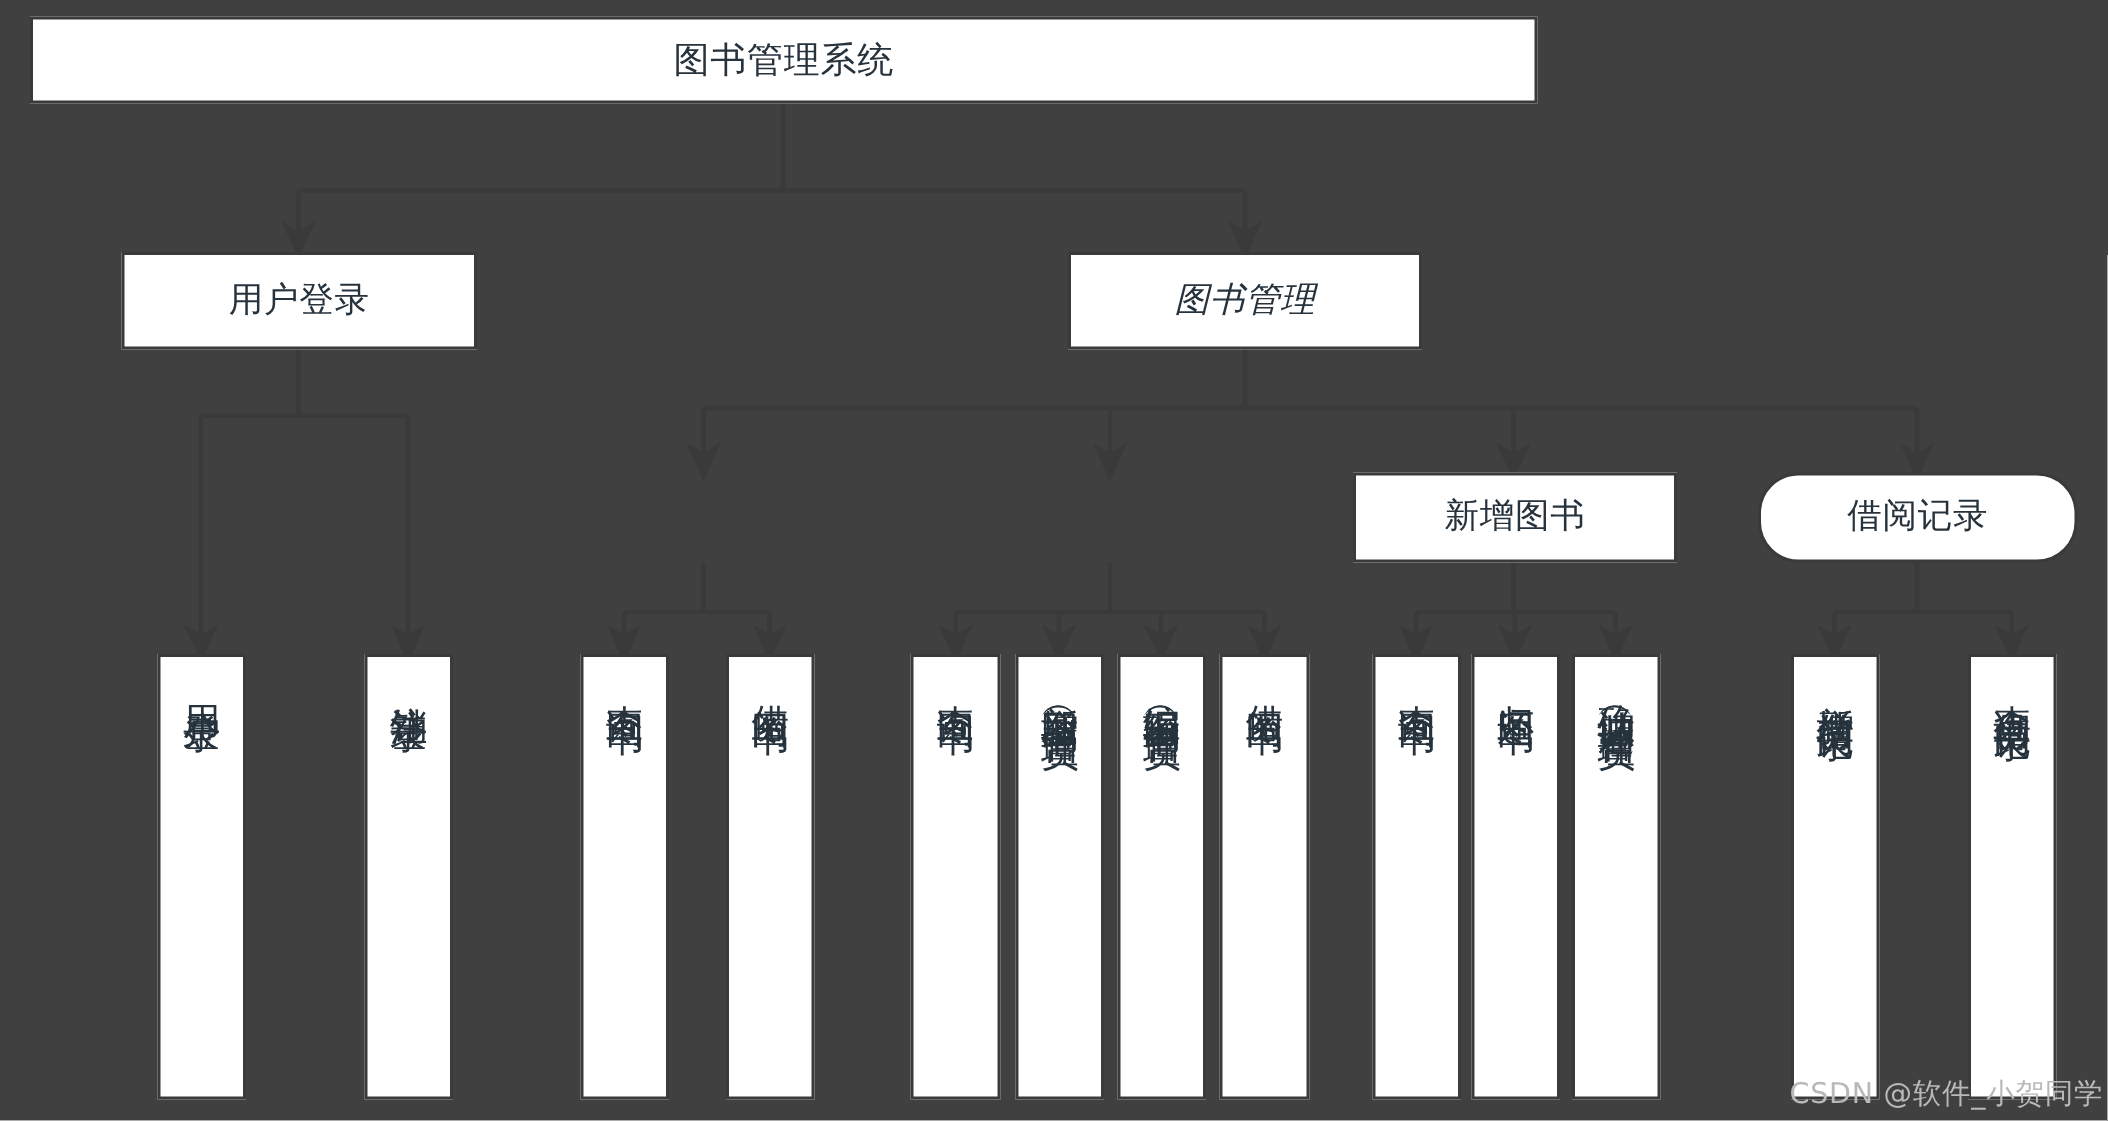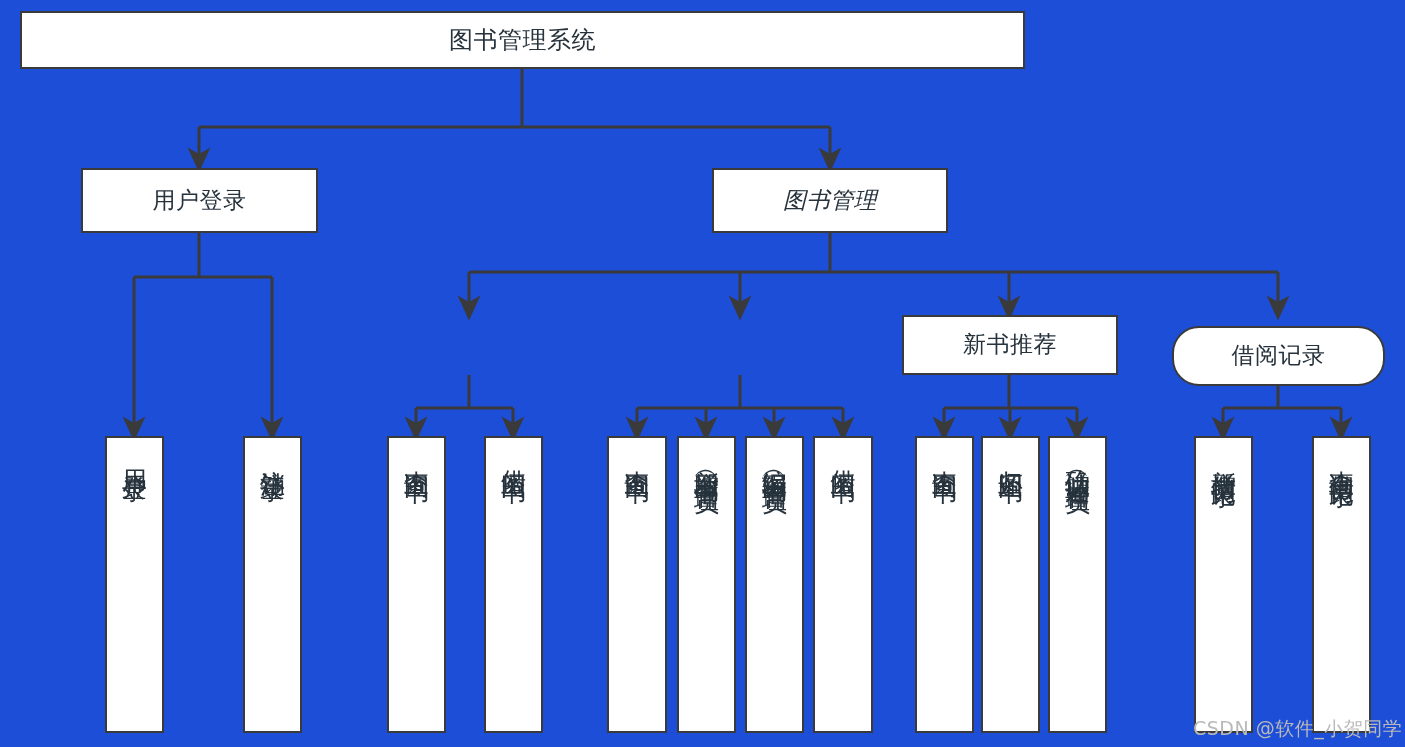--- a/index.html
+++ b/index.html
@@ -7,21 +7,21 @@
     padding: 0;
     background: #ffffff;
   }
   body {
     font-family: "DejaVu Sans", "Liberation Sans", sans-serif;
   }
   #diagram-root {
     position: relative;
     width: 1405px;
     height: 747px;
-    background: #1d4ed8;
+    background: #404040;
     overflow: hidden;
   }
   #edges-layer {
     position: absolute;
     left: 0;
     top: 0;
     width: 1405px;
     height: 747px;
     pointer-events: none;
   }
@@ -129,23 +129,23 @@
   </div>
 
   <div class="node horizontal" style="left:81px; top:168px; width:237px; height:65px;">
     <span class="node-label">用户登录</span>
   </div>
   <div class="node horizontal" style="left:712px; top:168px; width:236px; height:65px;font-style:italic;">
     <span class="node-label">图书管理</span>
   </div>
 
   <div class="node horizontal" style="left:902px; top:315px; width:216px; height:60px;">
-    <span class="node-label">新书推荐</span>
+    <span class="node-label">新增图书</span>
   </div>
-  <div class="node horizontal" style="left:1172px; top:326px; width:213px; height:60px;border-radius:27px;">
+  <div class="node horizontal" style="left:1172px; top:315px; width:213px; height:60px;border-radius:27px;">
     <span class="node-label">借阅记录</span>
   </div>
 
   <div class="node vertical" style="left:105px; top:436px; width:59px; height:297px;">
     <span class="node-label">用户登录</span>
   </div>
   <div class="node vertical" style="left:243px; top:436px; width:59px; height:297px;">
     <span class="node-label">注销登录</span>
   </div>
 

